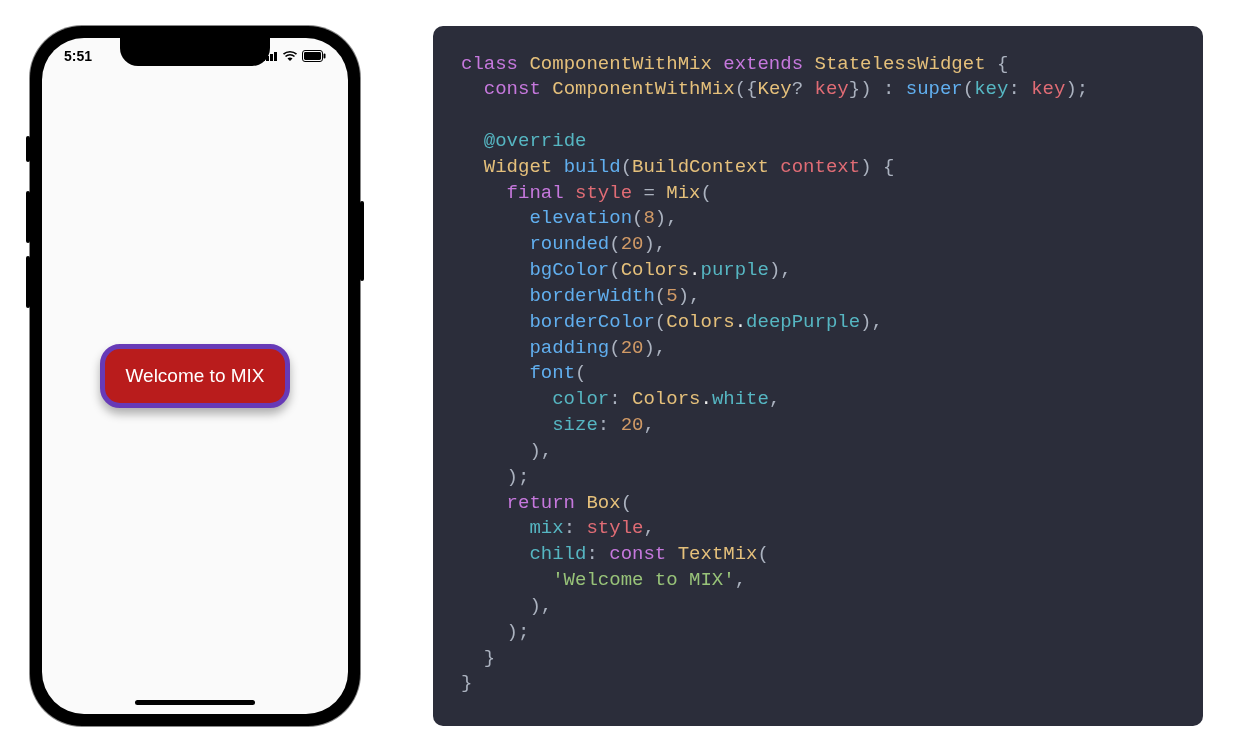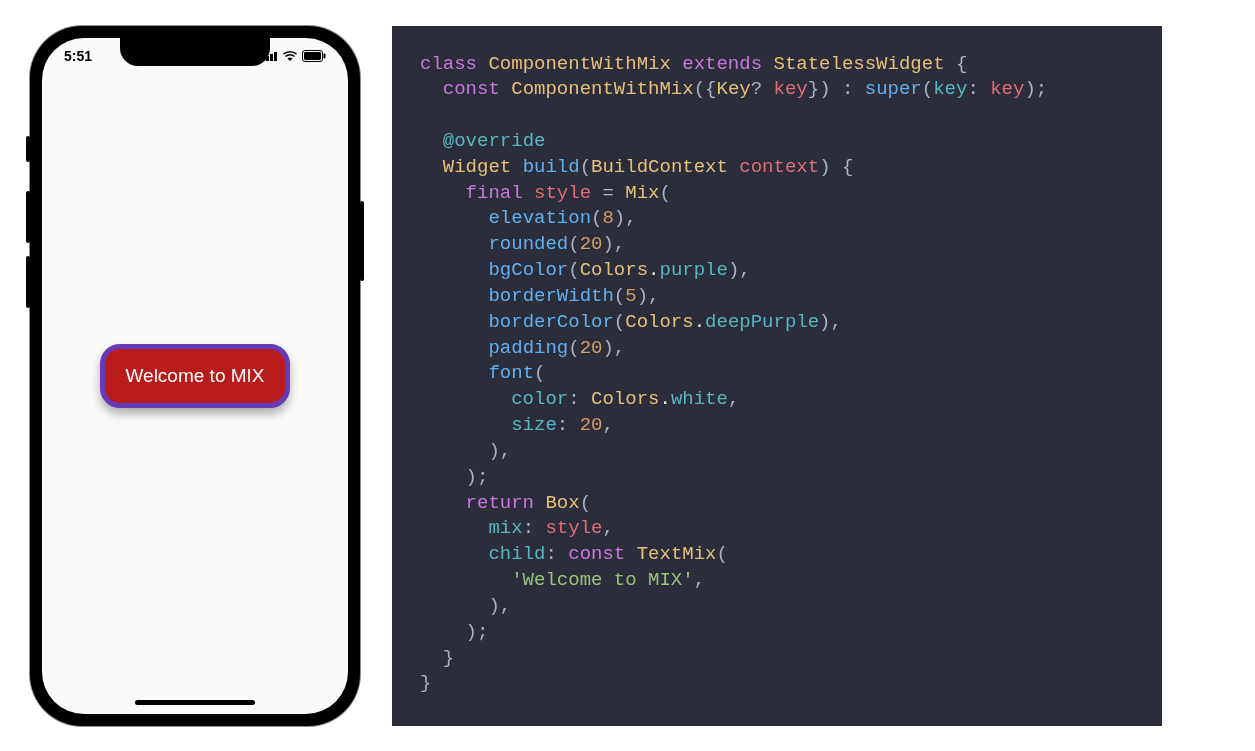--- a/index.html
+++ b/index.html
@@ -11,21 +11,21 @@
     height: 751px;
     position: relative;
   }
   .container {
     display: flex;
     align-items: center;
     justify-content: flex-start;
     width: 100%;
     height: 100%;
     padding: 20px 30px;
-    gap: 32px;
+    gap: 73px;
   }
 
   
   .phone {
     width: 330px;
     height: 700px;
     background: #000;
     border-radius: 52px;
     padding: 12px;
     position: relative;
@@ -89,21 +89,21 @@
     color: #fff;
     font-size: 19px;
     box-shadow: 0 6px 10px rgba(0,0,0,0.3);
   }
 
   
   .code-panel {
     width: 770px;
     height: 700px;
     background: #2b2d3a;
-    border-radius: 0;
+    border-radius: 10px;
     padding: 26px 28px;
     font-family: "SFMono-Regular", Consolas, "Liberation Mono", Menlo, monospace;
     font-size: 19px;
     line-height: 1.36;
     color: #f0f0f0;
     position: relative;
     overflow: hidden;
   }
   .code-panel pre { margin: 0; white-space: pre; font-family: inherit; }
   .tok-kw   { color: #c678dd; }

